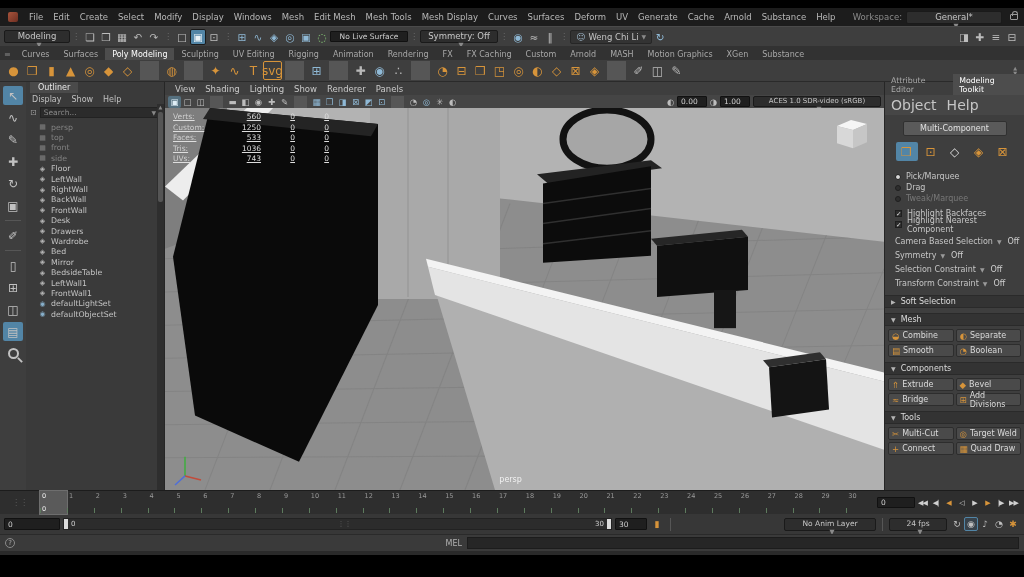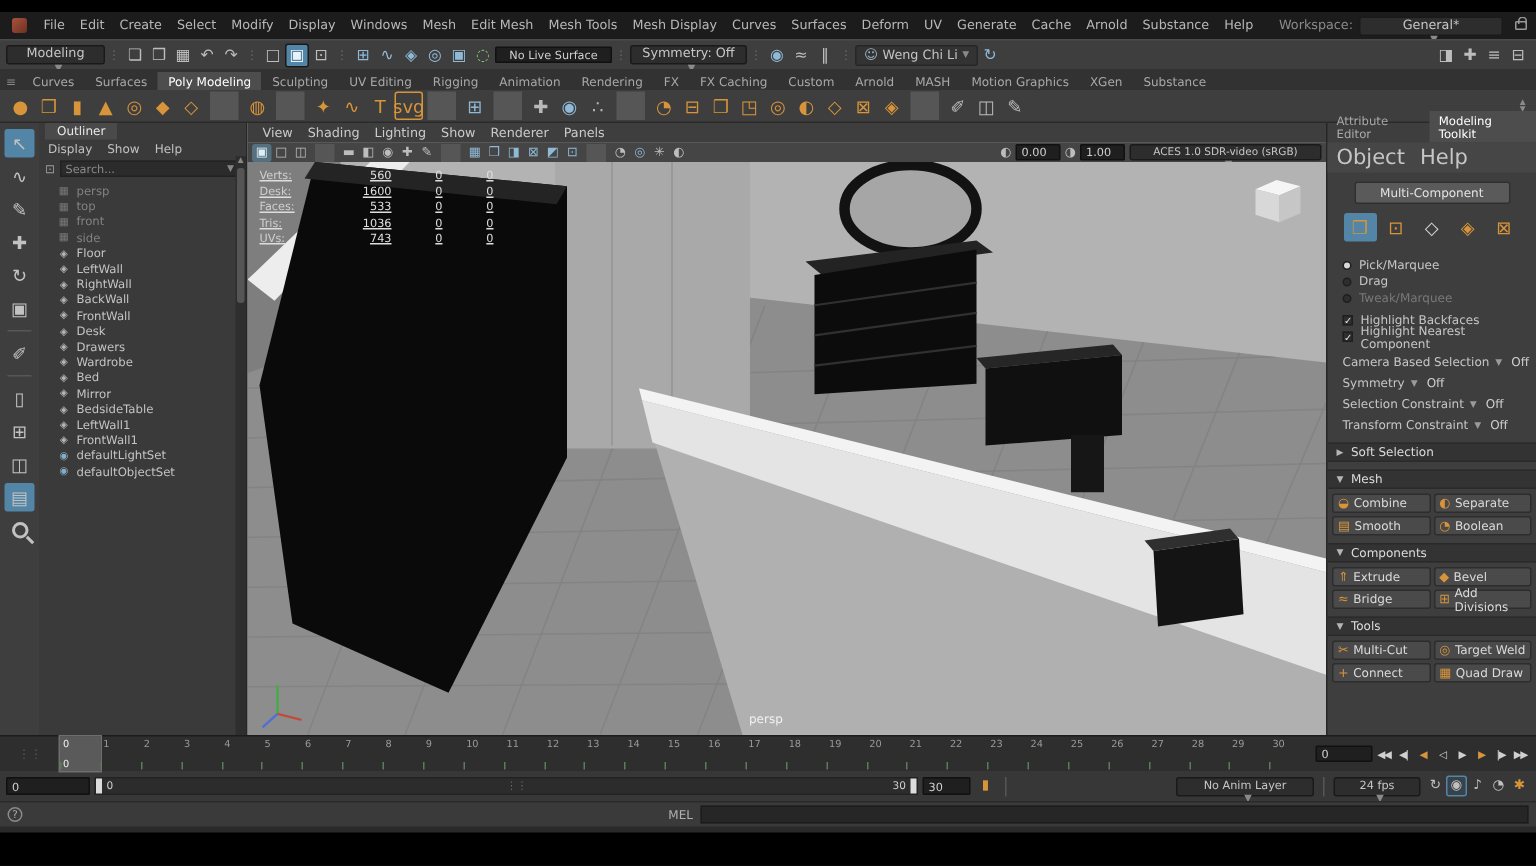--- a/index.html
+++ b/index.html
@@ -526,22 +526,22 @@
       </svg>
 
       <div class="hud">
           <div class="hud-row">
           <span class="hl">Verts:</span>
             <span class="h1">560</span>
             <span class="h2">0</span>
             <span class="h3">0</span>
         </div>
           <div class="hud-row">
-          <span class="hl">Desk:</span>
-            <span class="h1">1600</span>
+          <span class="hl">Custom:</span>
+            <span class="h1">1250</span>
             <span class="h2">0</span>
             <span class="h3">0</span>
         </div>
           <div class="hud-row">
           <span class="hl">Faces:</span>
             <span class="h1">533</span>
             <span class="h2">0</span>
             <span class="h3">0</span>
         </div>
           <div class="hud-row">

